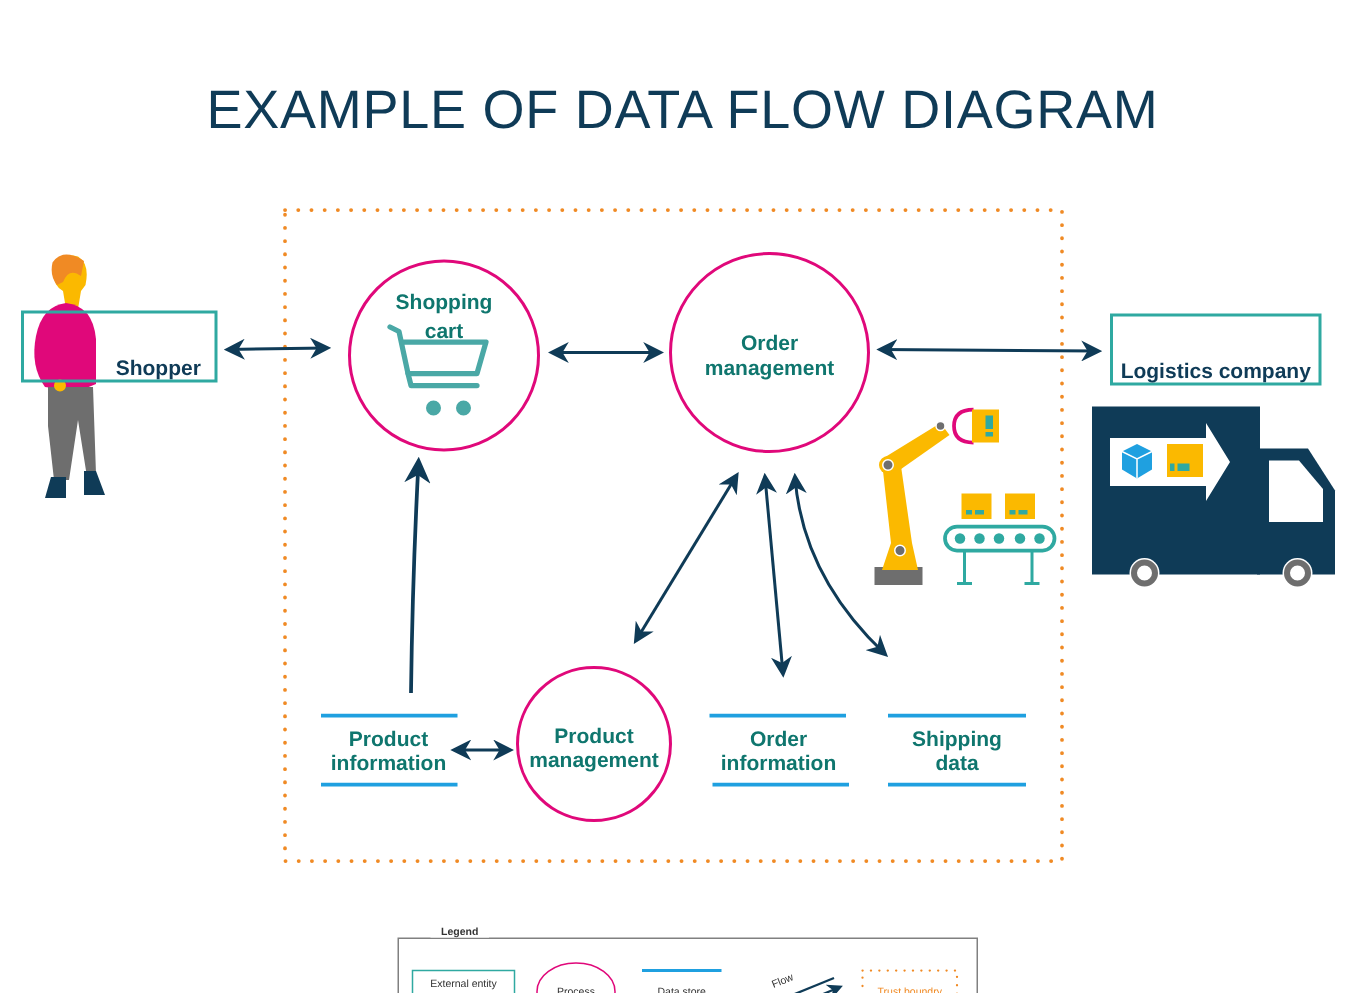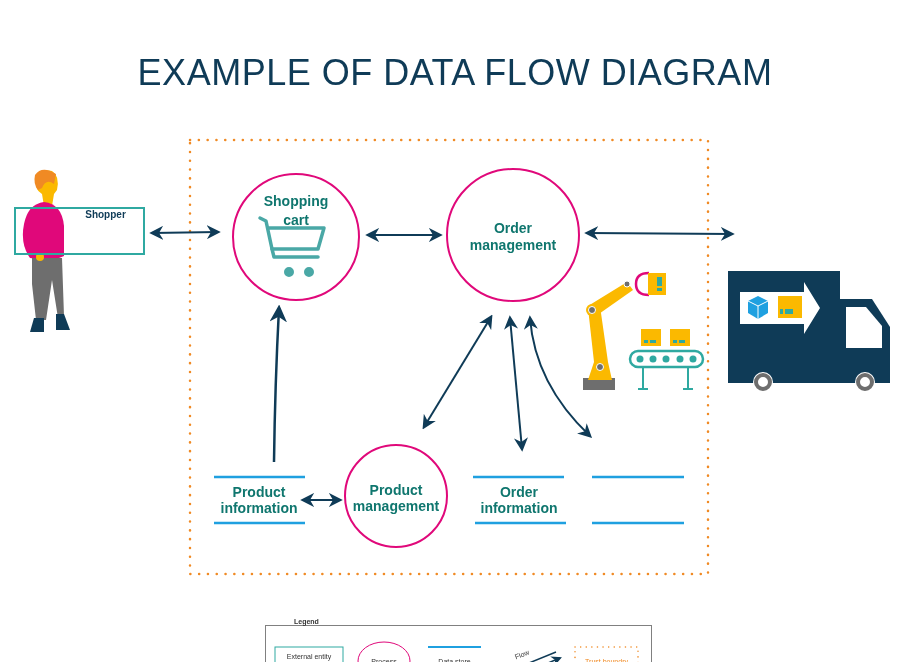--- a/index.html
+++ b/index.html
@@ -4,22 +4,22 @@
   <style>
     html, body { margin: 0; padding: 0; background: #ffffff; }
     body { width: 910px; height: 662px; position: relative; overflow: hidden;
            font-family: "Liberation Sans", "DejaVu Sans", sans-serif; color: #0f3b57; }
     #stage { position: absolute; left: 0; top: 0; width: 910px; height: 662px; margin-top: 44px; }
     .title { position: absolute; left: 0; top: 8px; width: 910px; text-align: center;
              font-size: 36px; font-weight: normal; color: #0f3b57; letter-spacing: 0.5px; }
     .lbl { position: absolute; text-align: center; font-weight: bold; color: #0f766e;
            font-size: 14px; line-height: 16px; }
     .entity { position: absolute; border: 2px solid #2fa9a1; background: transparent;
-              display: flex; align-items: flex-start; justify-content: center; box-sizing: border-box;
-              font-weight: bold; font-size: 10px; color: #0f3b57; }
+              display: flex; align-items: flex-end; justify-content: center; box-sizing: border-box;
+              font-weight: bold; font-size: 14px; color: #0f3b57; }
     .legend-box { position: absolute; left: 265px; top: 581px; width: 387px; height: 69px;
                   border: 1px solid #808080; box-sizing: border-box; }
     .legend-title { position: absolute; left: 287px; top: 574px; padding: 0 7px; background: #fff;
                     font-size: 7px; font-weight: bold; color: #333; }
     .lg-text { position: absolute; font-size: 7px; color: #333; text-align: center; line-height: 9px; }
   </style>
 </head>
 <body>
 
 <div id="stage">
@@ -138,20 +138,23 @@
     <line x1="428" y1="603" x2="481" y2="603" stroke="#1fa0e0" stroke-width="2"></line>
     <line x1="428" y1="630" x2="481" y2="630" stroke="#1fa0e0" stroke-width="2"></line>
     <line x1="556" y1="608" x2="502" y2="630" stroke="#0f3b57" stroke-width="1.5" marker-end="url(#ah)"></line>
     <line x1="505" y1="637" x2="560" y2="614" stroke="#0f3b57" stroke-width="1.5" marker-end="url(#ah)"></line>
     <rect x="575" y="603" width="63" height="29" fill="none" stroke="#f08a24" stroke-width="1.5" stroke-dasharray="0.1 5.5" stroke-linecap="round"></rect>
   </svg>
 
   <div class="entity" style="left:14px;top:163px;width:131px;height:48px;">
     <span style="margin-left:52px;">Shopper</span>
   </div>
+  <div class="entity" style="left:740px;top:165px;width:141px;height:48px;">
+    <span>Logistics company</span>
+  </div>
 
   <div class="lbl" style="left:236px;top:148px;width:120px;font-size:14px;line-height:19px;">
     <div>Shopping</div>
     <div>cart</div>
   </div>
   <div class="lbl" style="left:443px;top:176px;width:140px;line-height:17px;">
     <div>Order</div>
     <div>management</div>
   </div>
   <div class="lbl" style="left:341px;top:438px;width:110px;">
@@ -160,20 +163,24 @@
   </div>
 
   <div class="lbl" style="left:206px;top:440px;width:106px;">
     <div>Product</div>
     <div>information</div>
   </div>
   <div class="lbl" style="left:466px;top:440px;width:106px;">
     <div>Order</div>
     <div>information</div>
   </div>
+  <div class="lbl" style="left:585px;top:440px;width:106px;">
+    <div>Shipping</div>
+    <div>data</div>
+  </div>
 
   <div class="legend-box"></div>
   <div class="legend-title">Legend</div>
   <div class="lg-text" style="left:275px;top:608px;width:68px;">
     <div>External entity</div>
     <div>boundary</div>
   </div>
   <div class="lg-text" style="left:358px;top:613px;width:52px;">Process</div>
   <div class="lg-text" style="left:428px;top:613px;width:53px;">Data store</div>
   <div class="lg-text" style="left:510px;top:606px;width:24px;transform:rotate(-22deg);">Flow</div>

